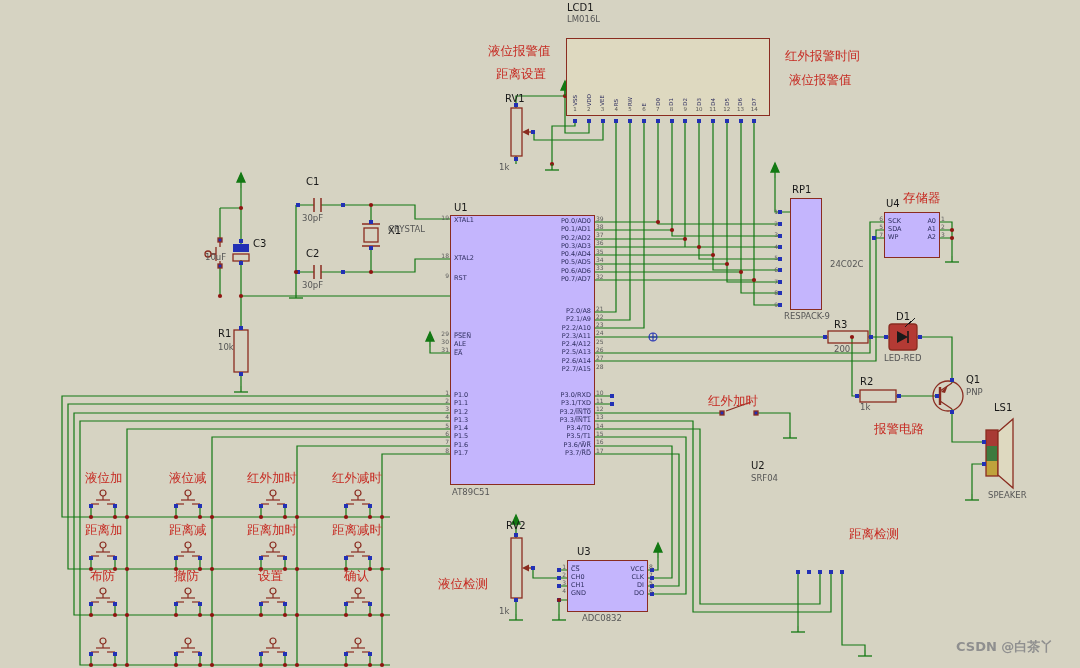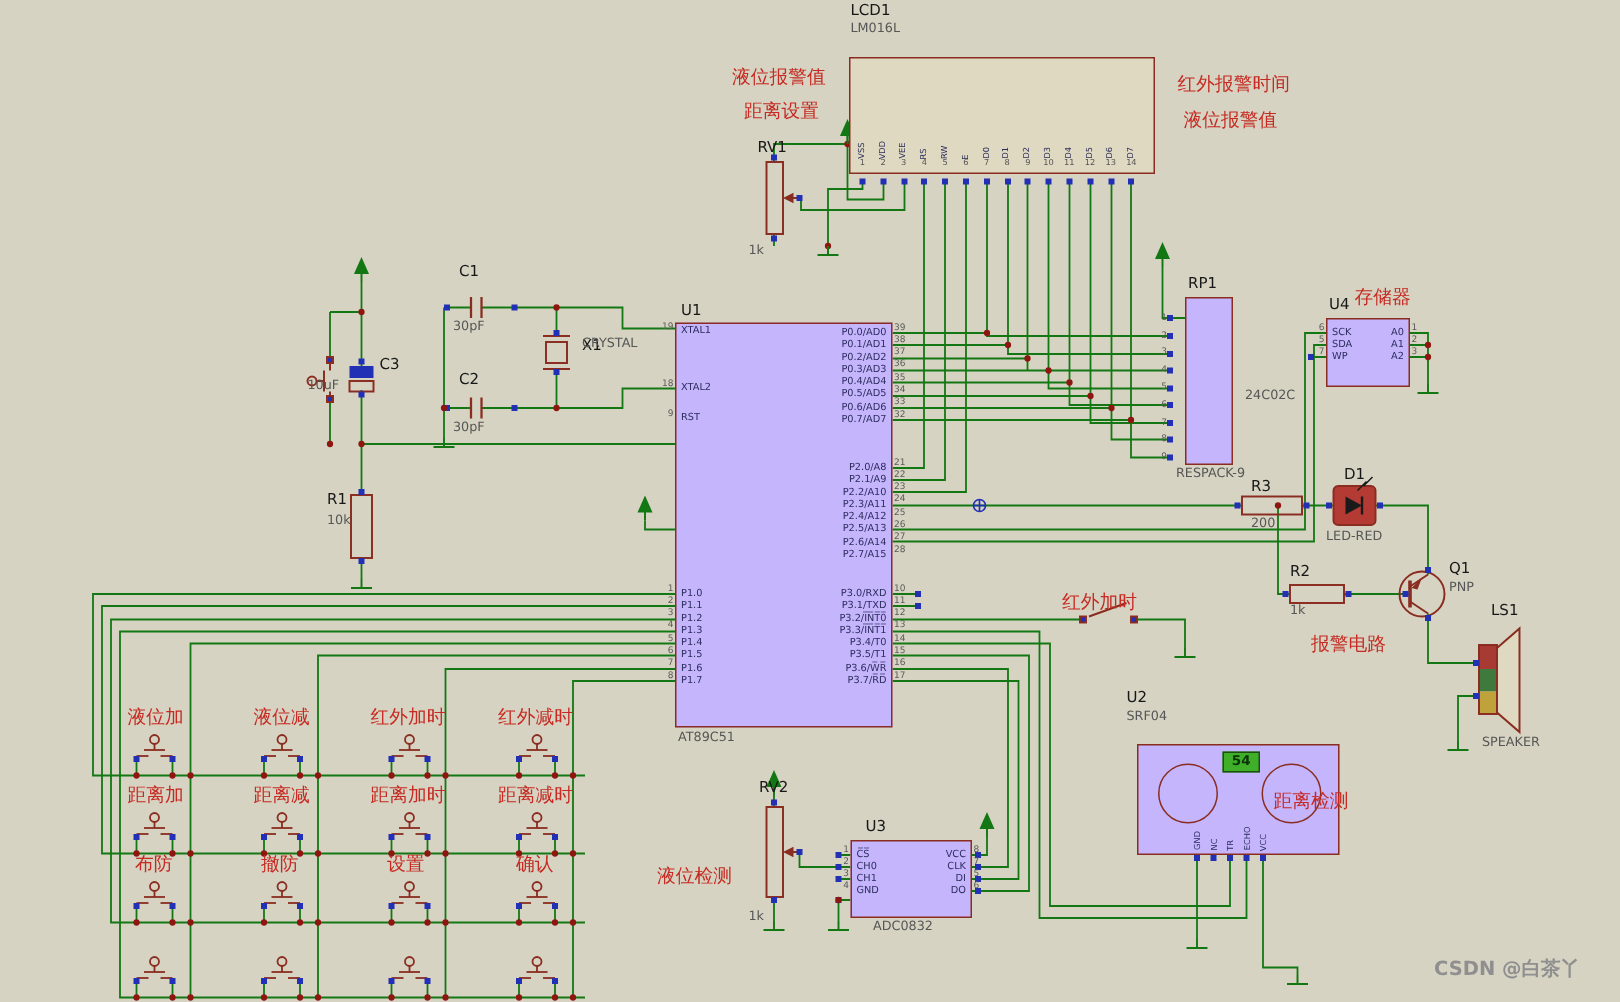--- a/index.html
+++ b/index.html
@@ -409,20 +409,35 @@
           <span class="no">18</span>
           <span class="nm">XTAL2</span>
         </div>
       </div>
   <div class="pgroup" style="top:58px">
         <div class="prow">
           <span class="no">9</span>
           <span class="nm">RST</span>
         </div>
       </div>
+  <div class="pgroup" style="top:116px">
+
+  <div class="prow">
+          <span class="no">29</span>
+          <span class="nm">P̅S̅E̅N̅</span>
+        </div>
+        <div class="prow">
+          <span class="no">30</span>
+          <span class="nm">ALE</span>
+        </div>
+        <div class="prow">
+          <span class="no">31</span>
+          <span class="nm">E̅A̅</span>
+        </div>
+      </div>
   <div class="pgroup" style="top:175px">
 
   <div class="prow">
           <span class="no">1</span>
           <span class="nm">P1.0</span>
         </div>
         <div class="prow">
           <span class="no">2</span>
           <span class="nm">P1.1</span>
         </div>
@@ -648,43 +663,20 @@
         </div>
         <div class="prow prow8 r">
           <span class="no">6</span>
           <span class="nm">DO</span>
         </div>
       </div>
 </div>
 
 <div class="lbl ref" style="left:751px;top:461px">U2</div>
 <div class="lbl val" style="left:751px;top:474px">SRF04</div>
-<div class="chip" style="left:758px;top:496px;width:135px;height:74px">
-  <div class="u2circle" style="left:13px;top:12px"></div>
-  <div class="u2circle" style="left:82px;top:12px"></div>
-  <div id="u2disp">54</div>
-  <div class="u2pins">
-
-  <div class="u2slot">
-          <span class="vtext">GND</span>
-        </div>
-        <div class="u2slot">
-          <span class="vtext">NC</span>
-        </div>
-        <div class="u2slot">
-          <span class="vtext">TR</span>
-        </div>
-        <div class="u2slot">
-          <span class="vtext">ECHO</span>
-        </div>
-        <div class="u2slot">
-          <span class="vtext">VCC</span>
-        </div>
-      </div>
-</div>
 
 <div class="lbl ref" style="left:505px;top:94px">RV1</div>
 <div class="lbl val" style="left:499px;top:163px">1k</div>
 <div class="lbl ref" style="left:506px;top:521px">RV2</div>
 <div class="lbl val" style="left:499px;top:607px">1k</div>
 <div class="lbl ref" style="left:306px;top:177px">C1</div>
 <div class="lbl val" style="left:302px;top:214px">30pF</div>
 <div class="lbl ref" style="left:306px;top:249px">C2</div>
 <div class="lbl val" style="left:302px;top:281px">30pF</div>
 <div class="lbl ref" style="left:253px;top:239px">C3</div>

